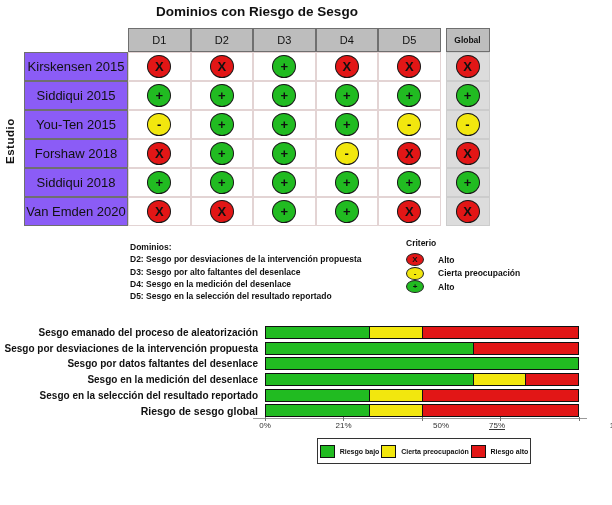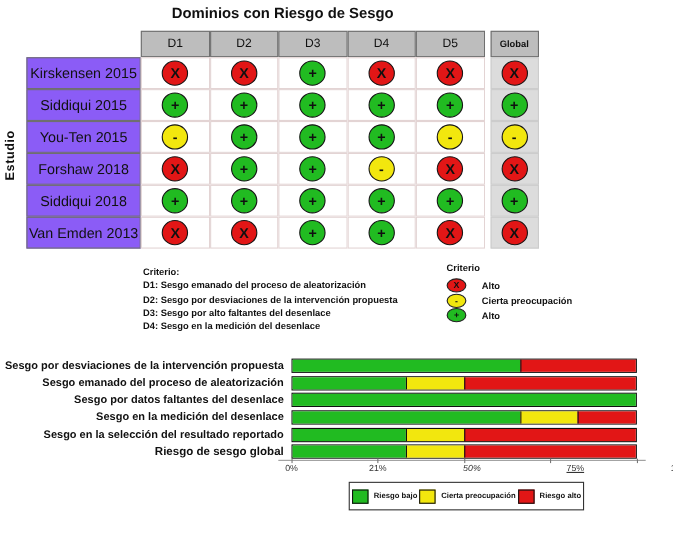--- a/index.html
+++ b/index.html
@@ -177,21 +177,21 @@
       <div class="cell">
         <div class="circ" style="background: rgb(33, 187, 33);">+</div>
       </div>
       <div class="cell">
         <div class="circ" style="background: rgb(33, 187, 33);">+</div>
       </div>
       <div class="spacer"></div>
       <div class="cell global">
         <div class="circ" style="background: rgb(33, 187, 33);">+</div>
       </div>
-      <div class="study">Van Emden 2013</div>
+      <div class="study">Van Emden 2020</div>
       <div class="cell">
         <div class="circ" style="background: rgb(226, 22, 22);">X</div>
       </div>
       <div class="cell">
         <div class="circ" style="background: rgb(226, 22, 22);">X</div>
       </div>
       <div class="cell">
         <div class="circ" style="background: rgb(33, 187, 33);">+</div>
       </div>
       <div class="cell">
@@ -200,57 +200,57 @@
       <div class="cell">
         <div class="circ" style="background: rgb(226, 22, 22);">X</div>
       </div>
       <div class="spacer"></div>
       <div class="cell global">
         <div class="circ" style="background: rgb(226, 22, 22);">X</div>
       </div>
     </div>
 
   <div class="domains">
-    <div>Criterio:</div>
-  <div>D1: Sesgo emanado del proceso de aleatorización</div>
+    <div>Dominios:</div>
       <div>D2: Sesgo por desviaciones de la intervención propuesta</div>
       <div>D3: Sesgo por alto faltantes del desenlace</div>
       <div>D4: Sesgo en la medición del desenlace</div>
+      <div>D5: Sesgo en la selección del resultado reportado</div>
     </div>
 
   <div class="criteria">
     <div class="hd">Criterio</div>
   <div class="crit-item">
         <div class="crit-icon" style="background: rgb(226, 22, 22);">X</div>
         <div class="crit-label">Alto</div>
       </div>
       <div class="crit-item">
         <div class="crit-icon" style="background: rgb(242, 231, 14);">-</div>
         <div class="crit-label">Cierta preocupación</div>
       </div>
       <div class="crit-item">
         <div class="crit-icon" style="background: rgb(33, 187, 33);">+</div>
         <div class="crit-label">Alto</div>
       </div>
     </div>
 
   <div class="chart">
       <div class="crow">
-        <div class="clabel">Sesgo por desviaciones de la intervención propuesta</div>
-        <div class="cbar">
-          <div class="seg" style="flex: 66.7 1 0%; background: rgb(33, 187, 33);"></div>
-          <div class="seg" style="flex: 33.3 1 0%; background: rgb(226, 22, 22);"></div>
-        </div>
-      </div>
-      <div class="crow">
         <div class="clabel">Sesgo emanado del proceso de aleatorización</div>
         <div class="cbar">
           <div class="seg" style="flex: 33.3 1 0%; background: rgb(33, 187, 33);"></div>
           <div class="seg" style="flex: 16.7 1 0%; background: rgb(242, 231, 14);"></div>
           <div class="seg" style="flex: 50 1 0%; background: rgb(226, 22, 22);"></div>
+        </div>
+      </div>
+      <div class="crow">
+        <div class="clabel">Sesgo por desviaciones de la intervención propuesta</div>
+        <div class="cbar">
+          <div class="seg" style="flex: 66.7 1 0%; background: rgb(33, 187, 33);"></div>
+          <div class="seg" style="flex: 33.3 1 0%; background: rgb(226, 22, 22);"></div>
         </div>
       </div>
       <div class="crow">
         <div class="clabel">Sesgo por datos faltantes del desenlace</div>
         <div class="cbar">
           <div class="seg" style="flex: 100 1 0%; background: rgb(33, 187, 33);"></div>
         </div>
       </div>
       <div class="crow">
         <div class="clabel">Sesgo en la medición del desenlace</div>
@@ -293,18 +293,18 @@
         <div class="bswatch" style="background: rgb(226, 22, 22);"></div>
         <div>Riesgo alto</div>
       </div>
     </div>
 
 <div class="tick" style="left: 264.5px;"></div>
     <div class="tick-label" style="left: 265px;">0%</div>
     <div class="tick" style="left: 343px;"></div>
     <div class="tick-label" style="left: 343.5px;">21%</div>
     <div class="tick" style="left: 421.5px;"></div>
-    <div class="tick-label" style="left: 429px; font-style: italic;">50%</div>
+    <div class="tick-label" style="left: 441px;">50%</div>
     <div class="tick" style="left: 500px;"></div>
-    <div class="tick-label" style="left: 523px; text-decoration: underline;">75%</div>
+    <div class="tick-label" style="left: 497px; text-decoration: underline;">75%</div>
     <div class="tick" style="left: 578.5px;"></div>
     <div class="tick-label" style="left: 579px; margin-left: 41px;">100%</div>
   </div>
 
 </body></html>

